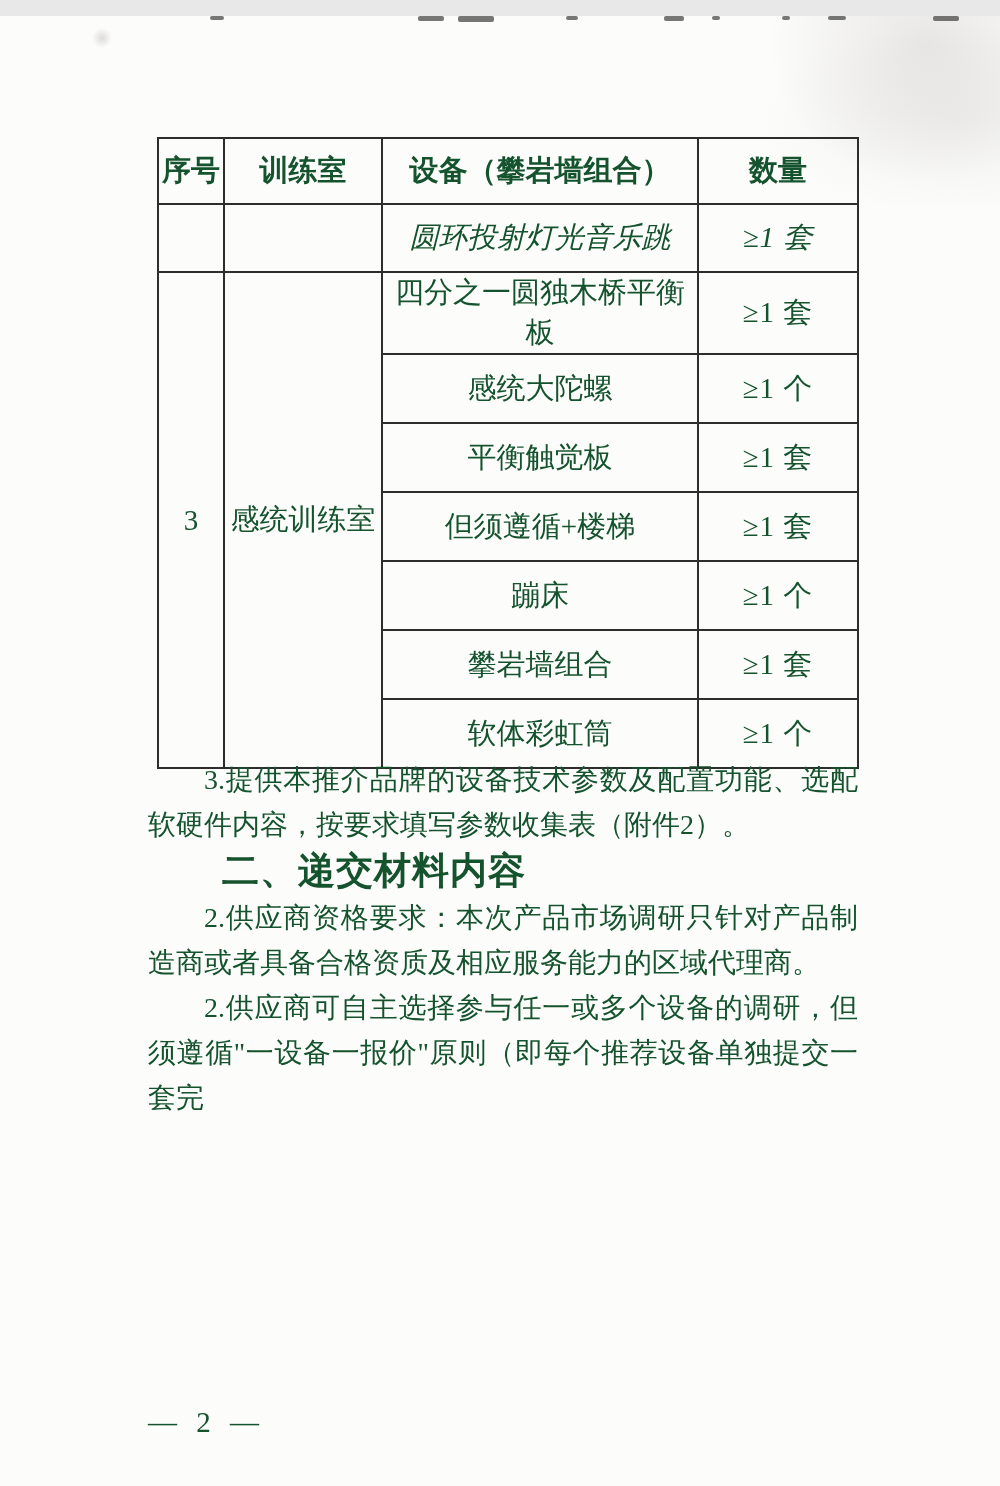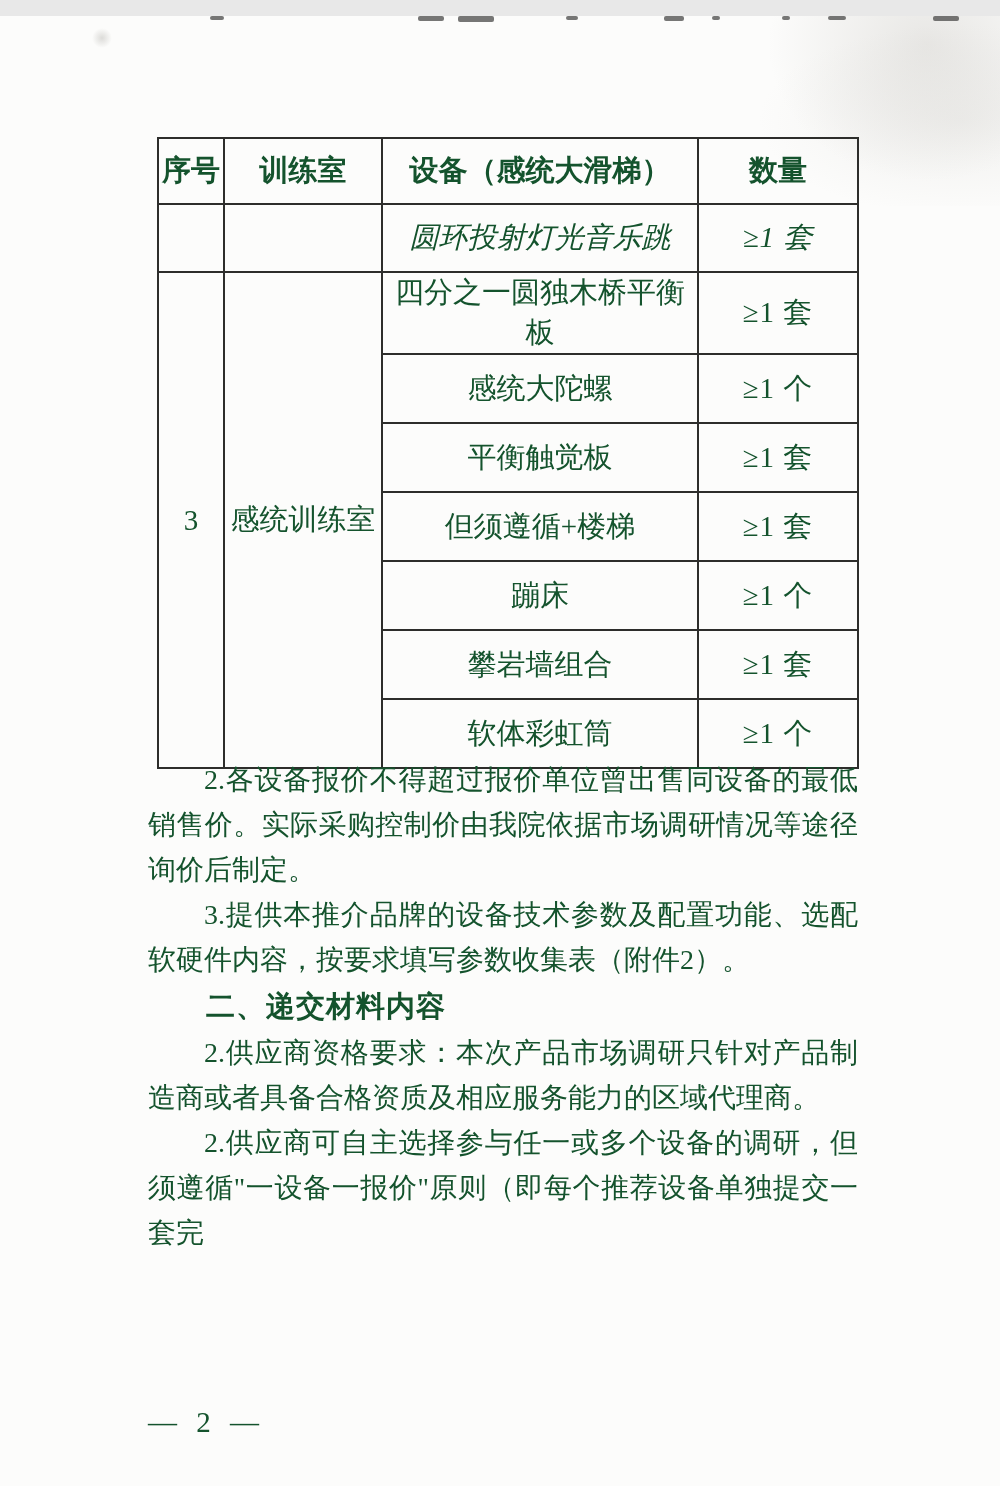--- a/index.html
+++ b/index.html
@@ -83,21 +83,21 @@
     text-align: justify;
     text-justify: inter-ideograph;
   }
   .body-text p {
     margin: 0;
     text-indent: 2em;
   }
   .section-heading {
     margin: 2px 0;
     text-indent: 2em;
-    font-size: 29px;
+    font-size: 37px;
     font-weight: bold;
     font-family: "Liberation Sans", "DejaVu Sans", sans-serif;
     line-height: 48px;
     letter-spacing: 1px;
   }
 
   
   .page-number {
     position: absolute;
     left: 148px;
@@ -127,21 +127,21 @@
     <colgroup>
       <col class="col-seq">
       <col class="col-room">
       <col class="col-dev">
       <col class="col-qty">
     </colgroup>
     <tbody>
       <tr>
         <th>序号</th>
         <th>训练室</th>
-        <th>设备（感统大滑梯）</th>
+        <th>设备（攀岩墙组合）</th>
         <th>数量</th>
       </tr>
       <tr class="row-carry">
         <td></td>
         <td></td>
         <td>圆环投射灯光音乐跳</td>
         <td class="qty-cell">≥1 套</td>
       </tr>
       <tr class="row-item">
         <td rowspan="7">3</td>
@@ -170,21 +170,20 @@
         <td class="qty-cell">≥1 套</td>
       </tr>
       <tr class="row-item">
         <td>软体彩虹筒</td>
         <td class="qty-cell">≥1 个</td>
       </tr>
     </tbody>
   </table>
 
   <div class="body-text">
-    <p>2.各设备报价不得超过报价单位曾出售同设备的最低销售价。实际采购控制价由我院依据市场调研情况等途径询价后制定。</p>
     <p>3.提供本推介品牌的设备技术参数及配置功能、选配软硬件内容，按要求填写参数收集表（附件2）。</p>
     <p class="section-heading">二、递交材料内容</p>
     <p>2.供应商资格要求：本次产品市场调研只针对产品制造商或者具备合格资质及相应服务能力的区域代理商。</p>
     <p>2.供应商可自主选择参与任一或多个设备的调研，但须遵循"一设备一报价"原则（即每个推荐设备单独提交一套完</p>
   </div>
 
   <div class="page-number">— 2 —</div>
 
 </div>
 

